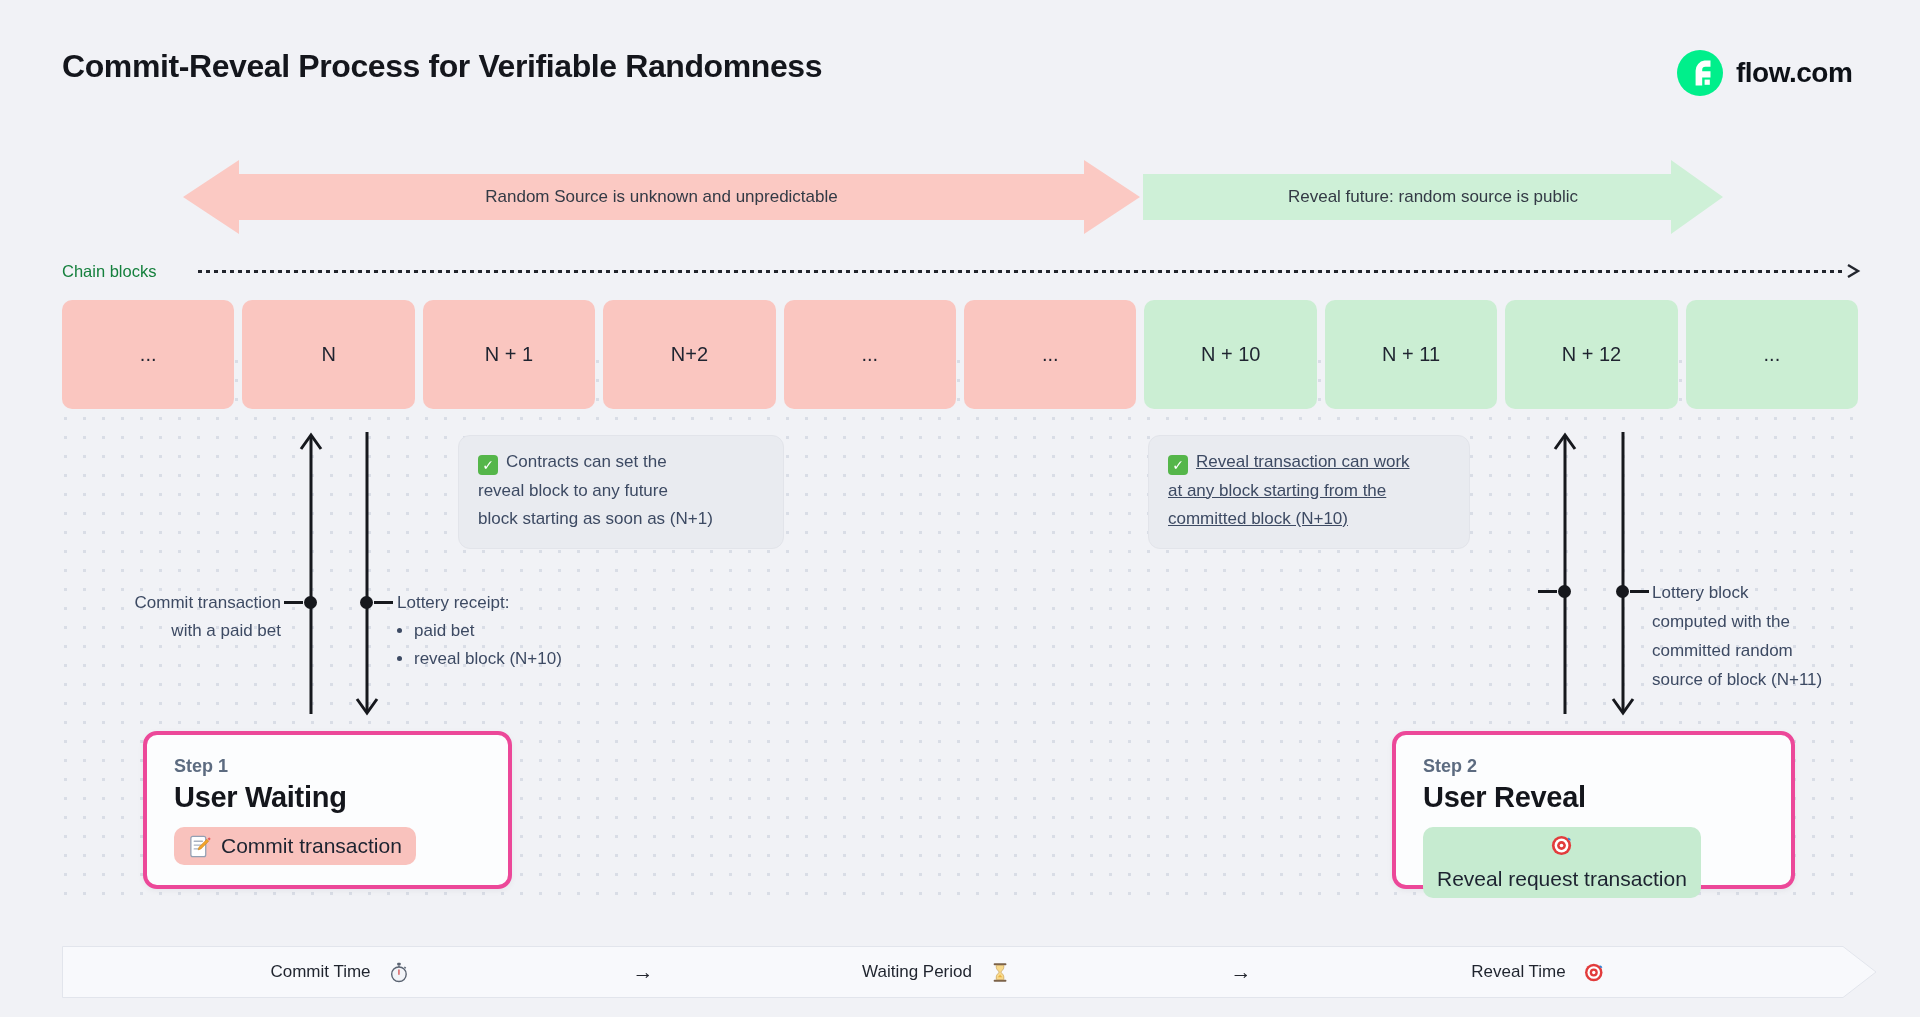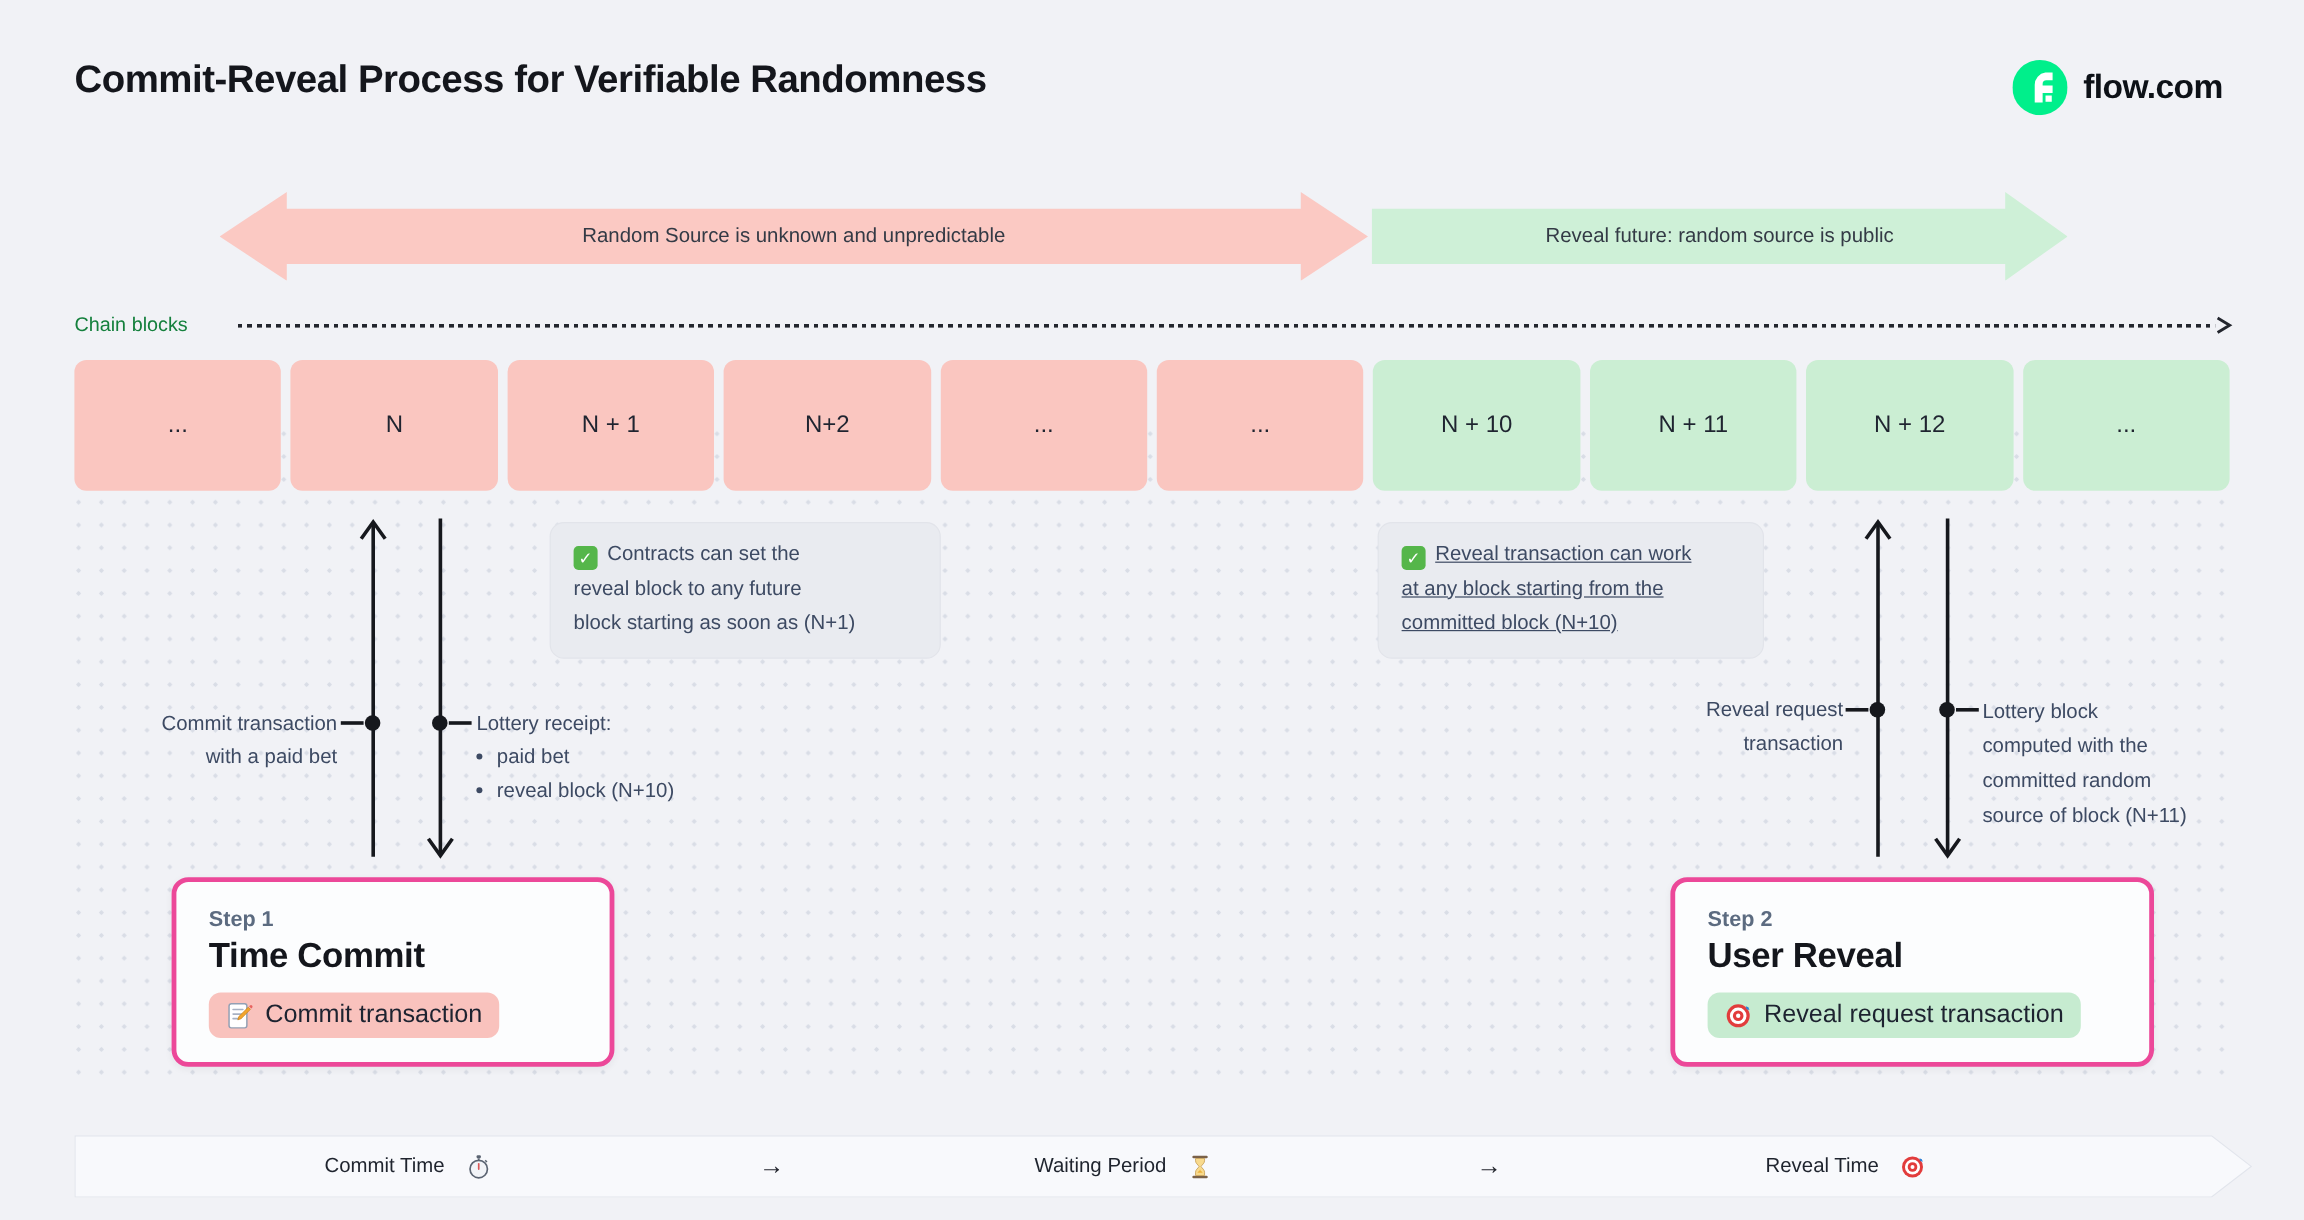--- a/index.html
+++ b/index.html
@@ -57,21 +57,21 @@
   .note ul { list-style:disc; padding-left:17px; margin-top:0; }
 
   
   .card { background:#FCFDFE; border:4px solid #ec4899; border-radius:14px;
     box-shadow:0 2px 6px rgba(20,24,40,.05); padding:21px 27px; }
   .card .eyebrow { font-size:18px; font-weight:700; color:#5C6B80; }
   .card .cardtitle { font-size:29px; font-weight:800; color:#14161C; margin-top:4px; letter-spacing:-0.3px; }
   .pill { display:inline-flex; align-items:center; gap:10px; margin-top:13px;
     border-radius:10px; padding:7px 14px; font-size:21px; color:#1D2330; }
   .pill.pink { background:#F9C2BD; }
-  .pill.green { background:#C6EBD0; }
+  .pill.green { background:#C6EBD0;flex-direction:column; }
   .card1 { left:143px; top:731px; width:369px; height:158px; }
   .card2 { left:1392px; top:731px; width:403px; height:158px; }
 
   
   .tl-item { top:957px; height:30px; display:flex; align-items:center; gap:18px;
     font-size:17px; font-weight:500; color:#1F242E; transform:translateX(-50%); }
   .tl-arrow { font-size:21px; font-weight:400; color:#23262E; }
 
   svg { display:block; }
 </style>
@@ -162,34 +162,30 @@
   </svg>
   <svg class="abs varrow" style="left:1611px; top:432px;" width="24" height="284" viewBox="0 0 24 284">
     <line x1="12" y1="0" x2="12" y2="280" stroke="#16181D" stroke-width="3"></line>
     <polyline points="2,267 12,281 22,267" fill="none" stroke="#16181D" stroke-width="3"></polyline>
   </svg>
   <div class="abs tick" style="left:1538px; top:590px; width:19px;"></div>
   <div class="abs dot" style="left:1558px; top:585px;"></div>
   <div class="abs dot" style="left:1616px; top:585px;"></div>
   <div class="abs tick" style="left:1630px; top:590px; width:19px;"></div>
 
-  <div class="abs note r" style="left:1336px; top:578px; width:200px;">
-    <div>Reveal request</div>
-    <div>transaction</div>
-  </div>
   <div class="abs note" style="left:1652px; top:578px; width:240px; line-height:29px;">
     <div>Lottery block</div>
     <div>computed with the</div>
     <div>committed random</div>
     <div>source of block (N+11)</div>
   </div>
 
   <div class="abs card card1">
     <div class="eyebrow">Step 1</div>
-    <div class="cardtitle">Time Commit</div>
+    <div class="cardtitle">User Waiting</div>
     <div class="pill pink">
       <span>
         <svg width="23" height="23" viewBox="0 0 24 24">
           <rect x="3" y="1.5" width="15.5" height="21" rx="2" fill="#ffffff" stroke="#93A0B4" stroke-width="1.3"></rect>
           <path d="M6.5 6.5h8.5M6.5 10.5h7.5M6.5 14.5h5" stroke="#A8B1C2" stroke-width="1.4" stroke-linecap="round"></path>
           <path d="M21.6 6.4 L13.4 14.6 L10.6 15.5 L11.5 12.7 L19.7 4.5 Z" fill="#F3A42C" stroke="#C77F14" stroke-width="0.6"></path>
           <path d="M20.4 3.8 l1.9 1.9 0.8-0.8 a1.35 1.35 0 0 0 -1.9 -1.9 z" fill="#E8625F"></path>
         </svg>
       </span>
       <span>Commit transaction</span>

